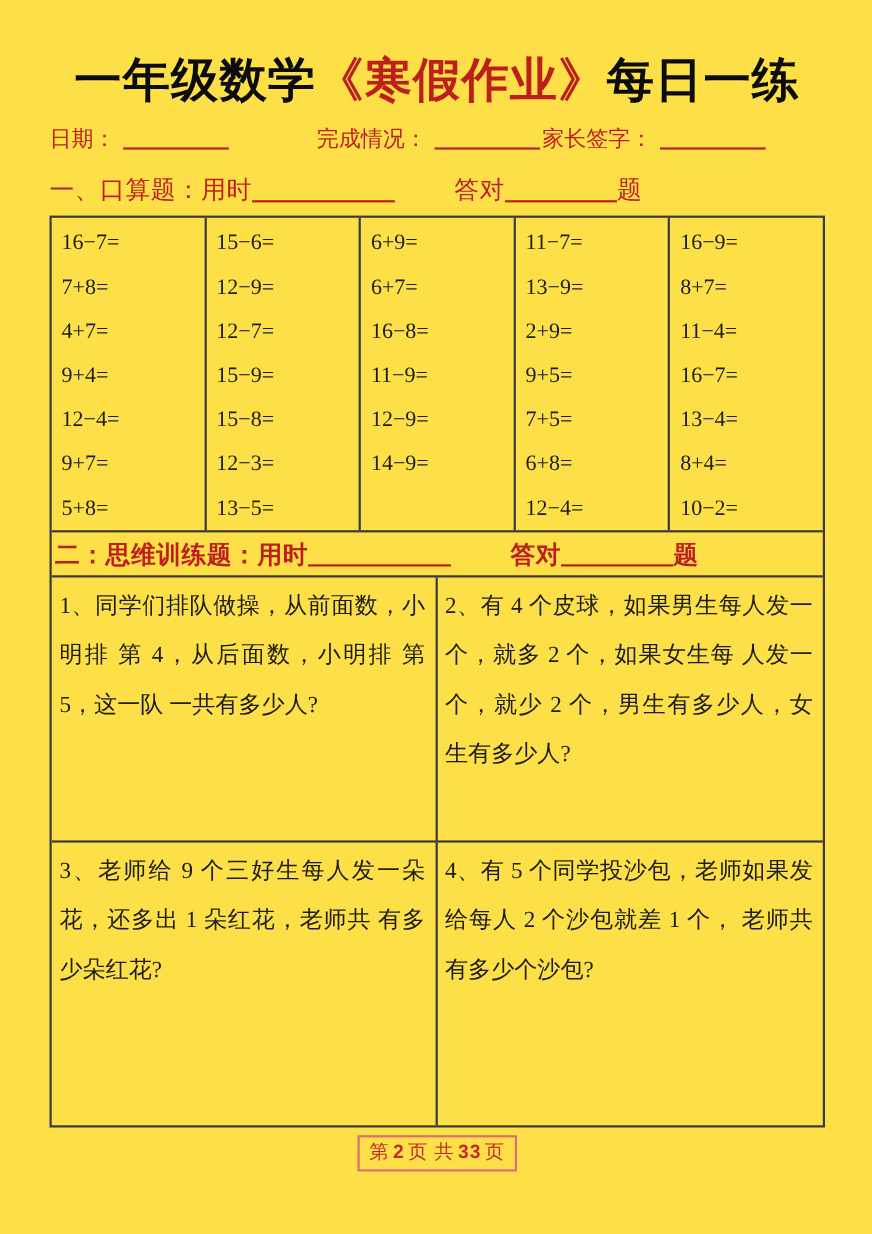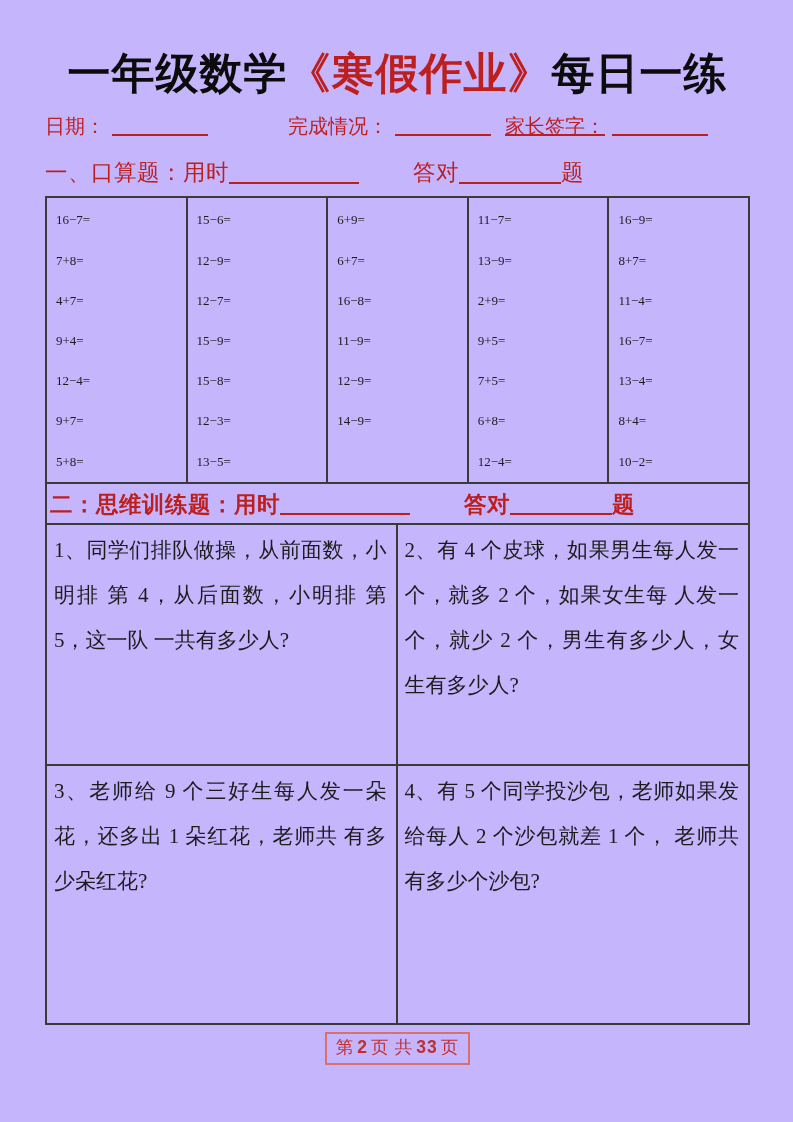--- a/index.html
+++ b/index.html
@@ -1,51 +1,51 @@
 <!DOCTYPE html>
 <html style="--red: #bd1f1f; --border: #3a3a3a;"><head>
 <meta charset="utf-8">
 <style>
   :root { --red:#bd1f1f; --border:#3a3a3a; --ink:#1c1c1c; }
   * { box-sizing: border-box; }
   html,body { margin:0; padding:0; background:#ffffff; }
   .page {
-    width:793px; height:1122px; background:#c4b5fd; overflow:hidden;
+    width:793px; height:1122px; background:#fde047; overflow:hidden;
     padding:48px 43px 0 45px;
     font-family:"Liberation Serif", serif;
   }
   
   .title { margin:0; text-align:center; font-size:43px; line-height:1.22;
            font-weight:900; color:#0c0c0c; letter-spacing:1px; white-space:nowrap; }
   .title .red { color:var(--red); }
 
   
   .blank { display:inline-block; height:0; border-bottom:2px solid currentColor;
            align-self:flex-end; margin-bottom:4px; }
 
   
   .date-row { margin-top:13px; color:var(--red); font-size:20px;
               display:flex; align-items:baseline; white-space:nowrap; }
   .blank-date { width:96px; margin-left:7px; }
   .meta-item { display:flex; align-items:baseline; }
-  .m2 { margin-left:80px; } .m3 { margin-left:14px;text-decoration:underline; }
+  .m2 { margin-left:80px; } .m3 { margin-left:2px; }
 
   
   .sec-head { margin-top:17px; color:var(--red); font-weight:normal; font-size:22.5px;
               display:flex; align-items:baseline; white-space:nowrap; letter-spacing:0.5px; }
   .b1 { width:130px; } .sp1 { display:inline-block; width:54px; }
   .b2 { width:102px; }
 
   
   .grid-wrap { margin-top:8px; border:2px solid var(--border); }
 
   .oral-row { display:flex; height:284px; }
   .oral-col { flex:1 1 0; border-right:2px solid var(--border); padding:2px 0 0 9px; overflow:hidden; }
   .oral-col:last-child { border-right:none; }
-  .eq { font-size:13px; line-height:40.2px; color:var(--ink); white-space:nowrap; }
+  .eq { font-size:20px; line-height:40.2px; color:var(--ink); white-space:nowrap; }
 
   .sec2 { border-top:2px solid var(--border); border-bottom:2px solid var(--border);
           height:43px; color:var(--red); font-weight:bold; font-size:22.5px;
           display:flex; align-items:flex-start; padding:5px 0 0 3px; white-space:nowrap; letter-spacing:0.5px; }
   .sec2 .blank { margin-bottom:8px; }
 
   .prob-grid { display:grid; grid-template-columns:1fr 1fr; grid-template-rows:241px 257px; }
   .prob-cell { padding:3px 9px 11px 7px; font-size:21px; line-height:45px; color:var(--ink);
                text-align:justify; overflow:hidden; }
   .pc-left  { border-right:2px solid var(--border); }

